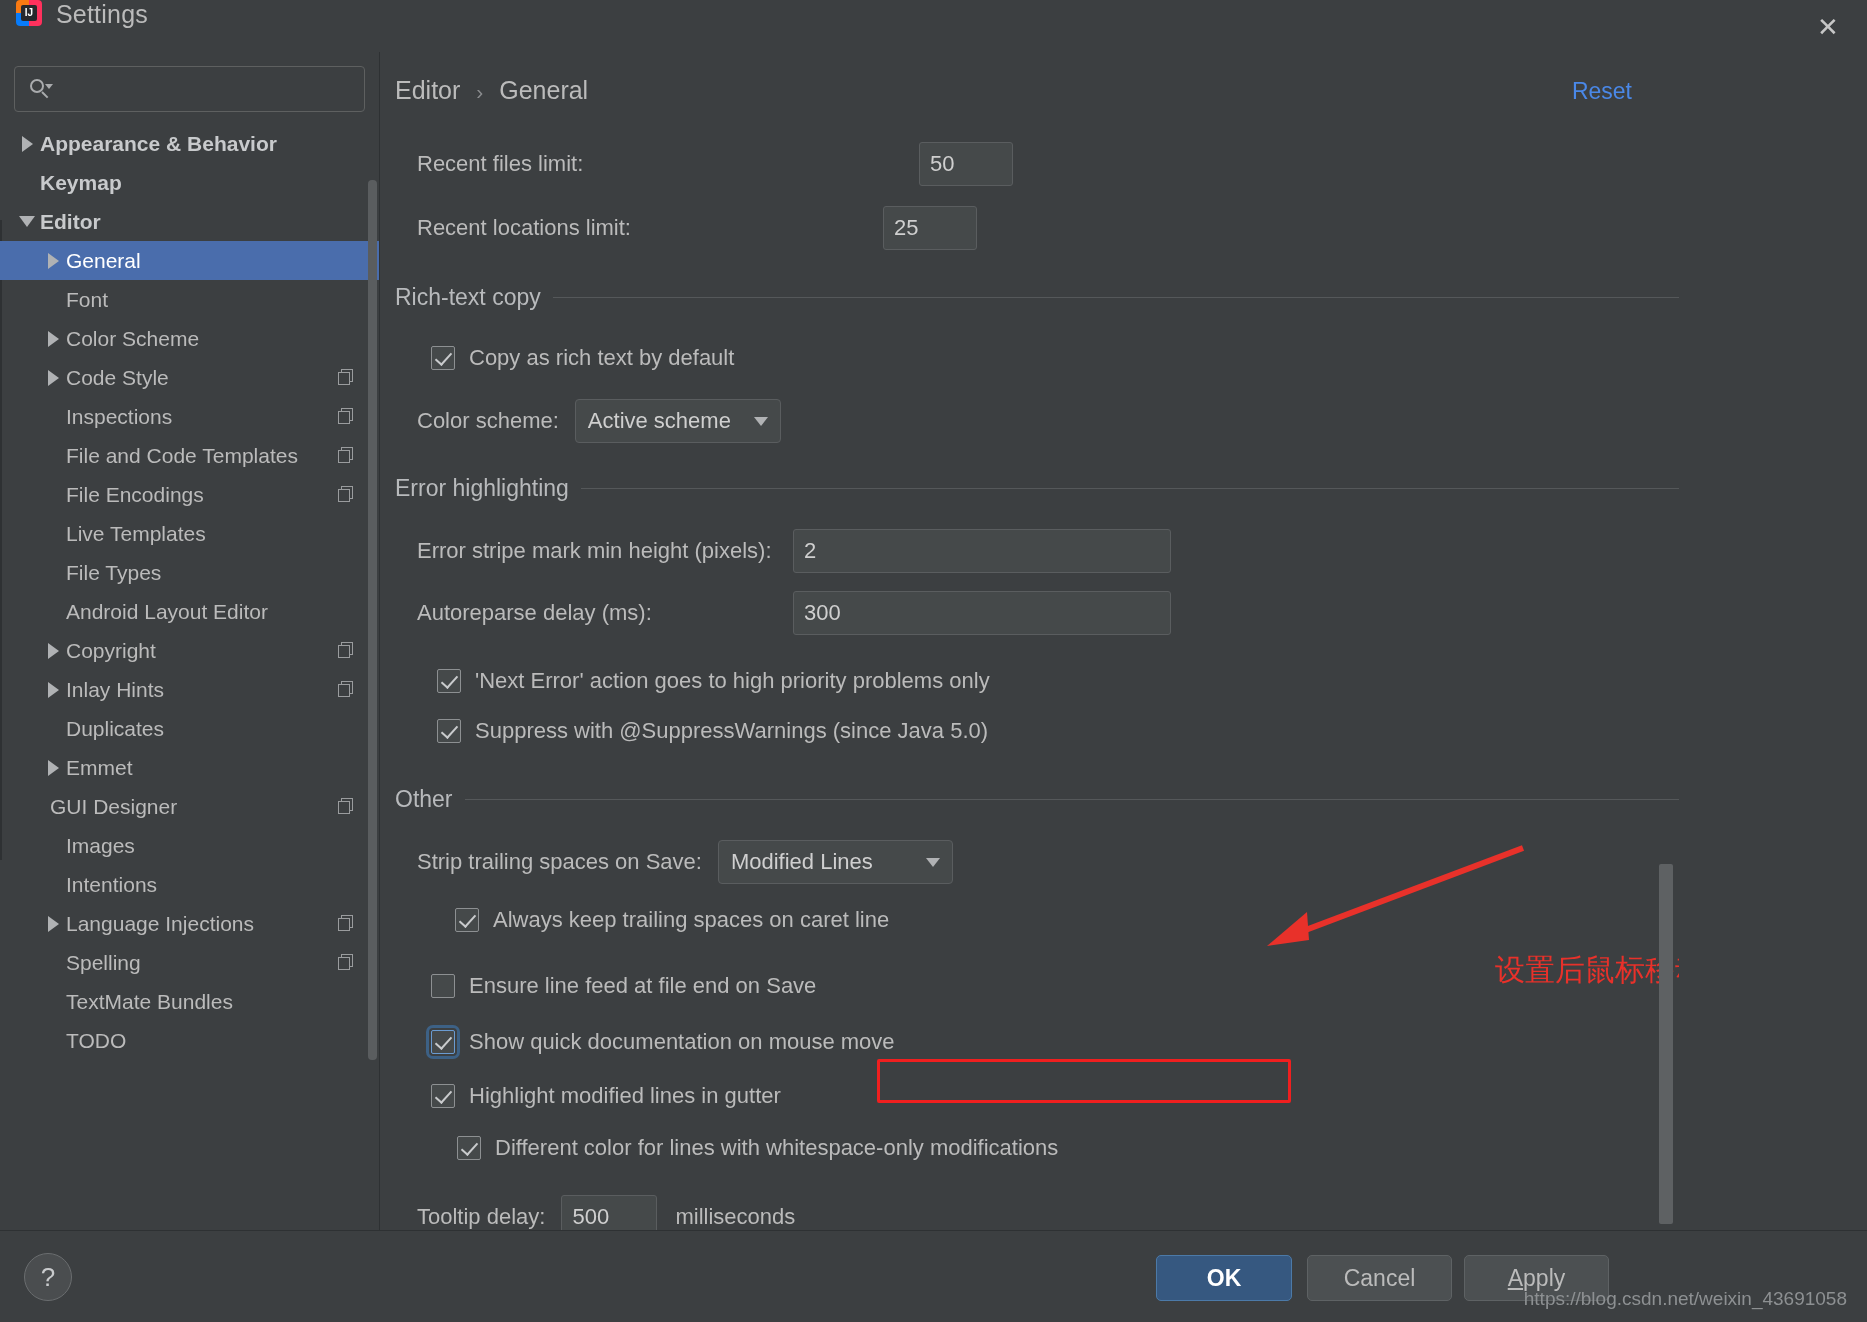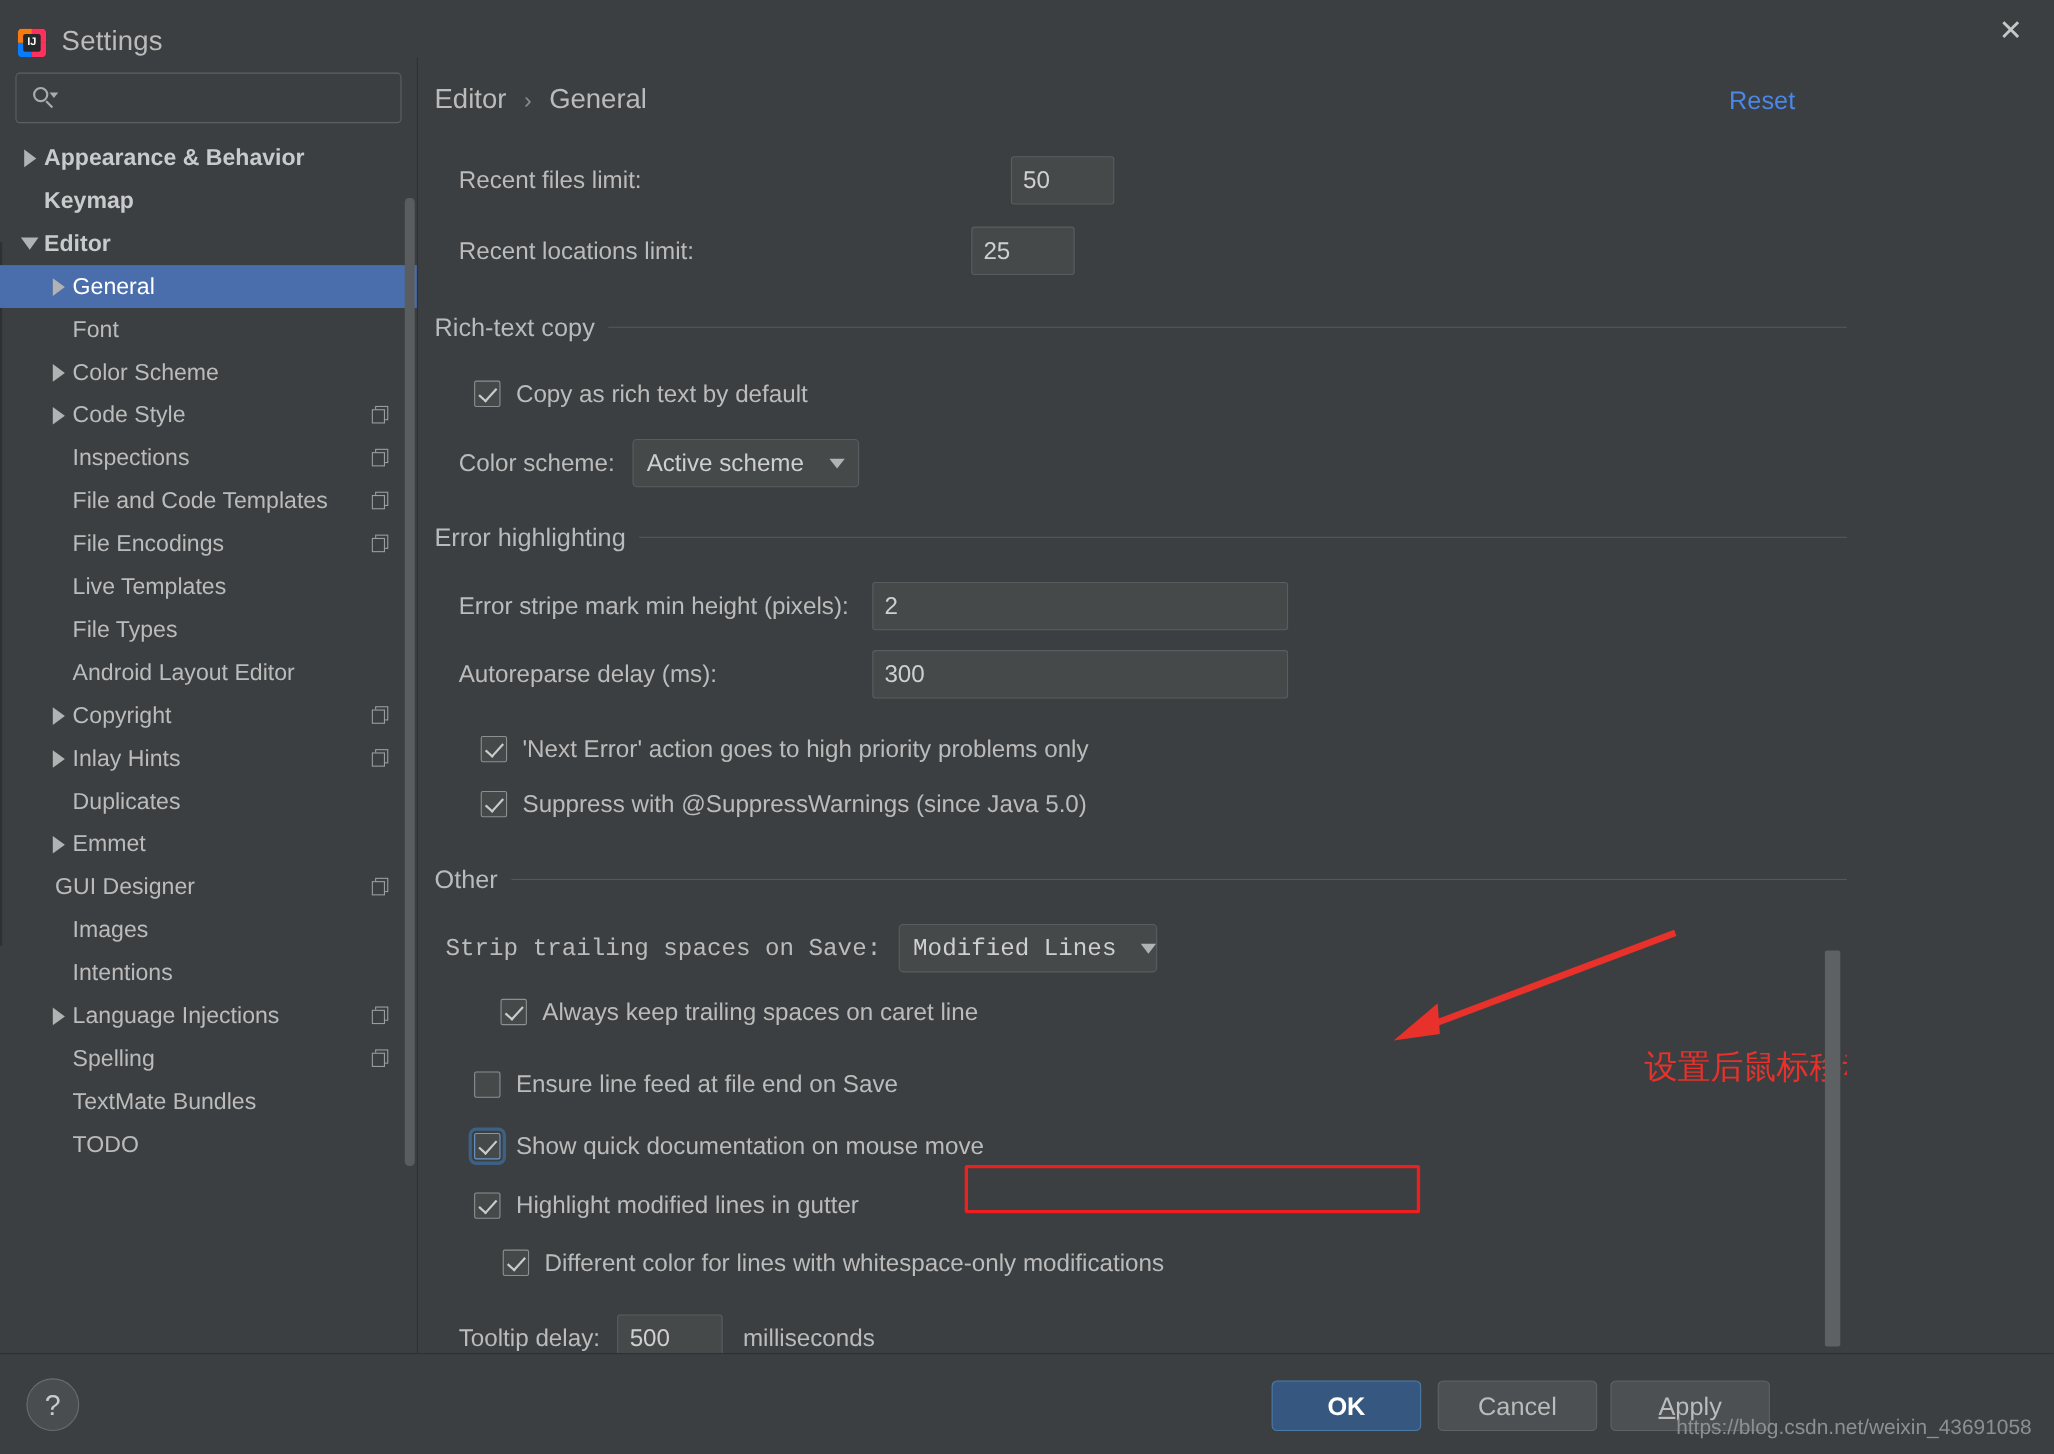--- a/index.html
+++ b/index.html
@@ -13,21 +13,21 @@
     position: relative;
     width: 1867px; height: 1322px;
     background: #3c3f41;
   }
 
   
   .titlebar {
     position: absolute; top: 0; left: 0;
     width: 1867px; height: 52px;
     background: #3c3f41;
-    display: flex; align-items: flex-end;
+    display: flex; align-items: flex-start;
   }
   .title-logo {
     width: 26px; height: 26px; margin-left: 16px; margin-right: 14px;
     border-radius: 4px;
     position: relative; overflow: hidden;
     background: #2b2b2b;
   }
   .title-logo .q1 { position:absolute; left:0; top:0; width:13px; height:13px; background:#f97a12; }
   .title-logo .q2 { position:absolute; right:0; top:0; width:13px; height:13px; background:#fe315d; }
   .title-logo .q3 { position:absolute; left:0; bottom:0; width:13px; height:13px; background:#087cfa; }
@@ -508,21 +508,21 @@
             <span class="cb-label">Suppress with @SuppressWarnings (since Java 5.0)</span>
           </div>
         </div>
 
         <div class="section" style="margin-top:30px;">
           <div class="section-head">
             <span class="section-title">Other</span>
             <span class="section-rule"></span>
           </div>
 
-          <div class="cb-row" style="margin-left:24px;margin-top:20px;height:58px;font-family:Liberation Mono, monospace;">
+          <div class="cb-row" style="margin-left:36px;margin-top:20px;height:58px;">
             <span class="lbl">Strip trailing spaces on Save:</span>
             <span class="combo" style="margin-left:16px;width:235px;">
               <span class="cv">Modified Lines</span>
               <span class="ca"></span>
             </span>
           </div>
 
           <div class="cb-row" style="margin-left:74px;margin-top:4px;">
             <span class="checkbox checked"></span>
             <span class="cb-label">Always keep trailing spaces on caret line</span>

